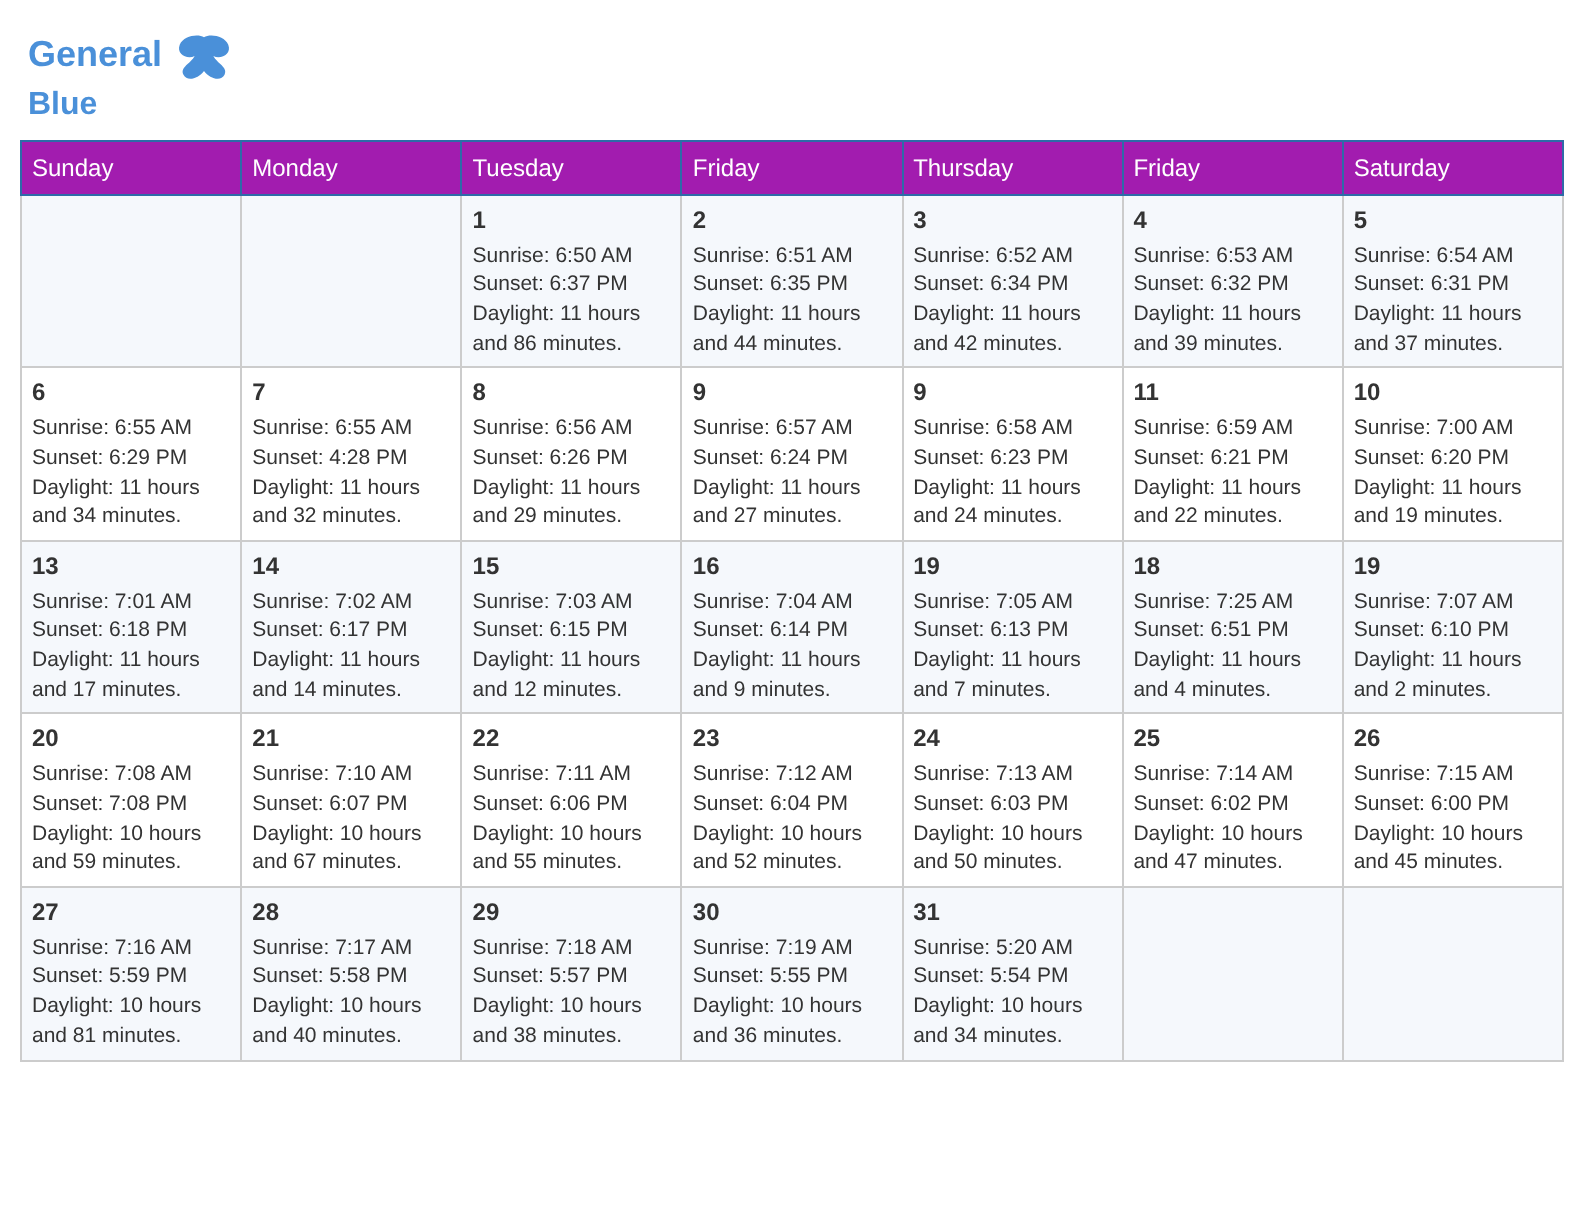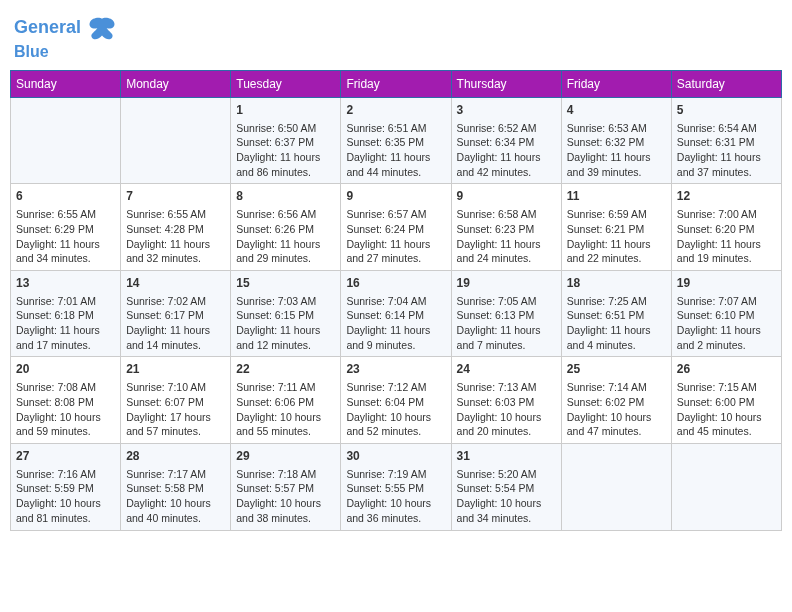--- a/index.html
+++ b/index.html
@@ -187,21 +187,21 @@
           <div>Sunset: 6:23 PM</div>
           <div>Daylight: 11 hours and 24 minutes.</div>
         </td>
         <td>
           <span class="day-num">11</span>
           <div>Sunrise: 6:59 AM</div>
           <div>Sunset: 6:21 PM</div>
           <div>Daylight: 11 hours and 22 minutes.</div>
         </td>
         <td>
-          <span class="day-num">12</span>
+          <span class="day-num">10</span>
           <div>Sunrise: 7:00 AM</div>
           <div>Sunset: 6:20 PM</div>
           <div>Daylight: 11 hours and 19 minutes.</div>
         </td>
       </tr>
       <tr>
         <td>
           <span class="day-num">13</span>
           <div>Sunrise: 7:01 AM</div>
           <div>Sunset: 6:18 PM</div>
@@ -241,46 +241,46 @@
           <span class="day-num">19</span>
           <div>Sunrise: 7:07 AM</div>
           <div>Sunset: 6:10 PM</div>
           <div>Daylight: 11 hours and 2 minutes.</div>
         </td>
       </tr>
       <tr>
         <td>
           <span class="day-num">20</span>
           <div>Sunrise: 7:08 AM</div>
-          <div>Sunset: 8:08 PM</div>
+          <div>Sunset: 7:08 PM</div>
           <div>Daylight: 10 hours and 59 minutes.</div>
         </td>
         <td>
           <span class="day-num">21</span>
           <div>Sunrise: 7:10 AM</div>
           <div>Sunset: 6:07 PM</div>
-          <div>Daylight: 17 hours and 57 minutes.</div>
+          <div>Daylight: 10 hours and 67 minutes.</div>
         </td>
         <td>
           <span class="day-num">22</span>
           <div>Sunrise: 7:11 AM</div>
           <div>Sunset: 6:06 PM</div>
           <div>Daylight: 10 hours and 55 minutes.</div>
         </td>
         <td>
           <span class="day-num">23</span>
           <div>Sunrise: 7:12 AM</div>
           <div>Sunset: 6:04 PM</div>
           <div>Daylight: 10 hours and 52 minutes.</div>
         </td>
         <td>
           <span class="day-num">24</span>
           <div>Sunrise: 7:13 AM</div>
           <div>Sunset: 6:03 PM</div>
-          <div>Daylight: 10 hours and 20 minutes.</div>
+          <div>Daylight: 10 hours and 50 minutes.</div>
         </td>
         <td>
           <span class="day-num">25</span>
           <div>Sunrise: 7:14 AM</div>
           <div>Sunset: 6:02 PM</div>
           <div>Daylight: 10 hours and 47 minutes.</div>
         </td>
         <td>
           <span class="day-num">26</span>
           <div>Sunrise: 7:15 AM</div>

